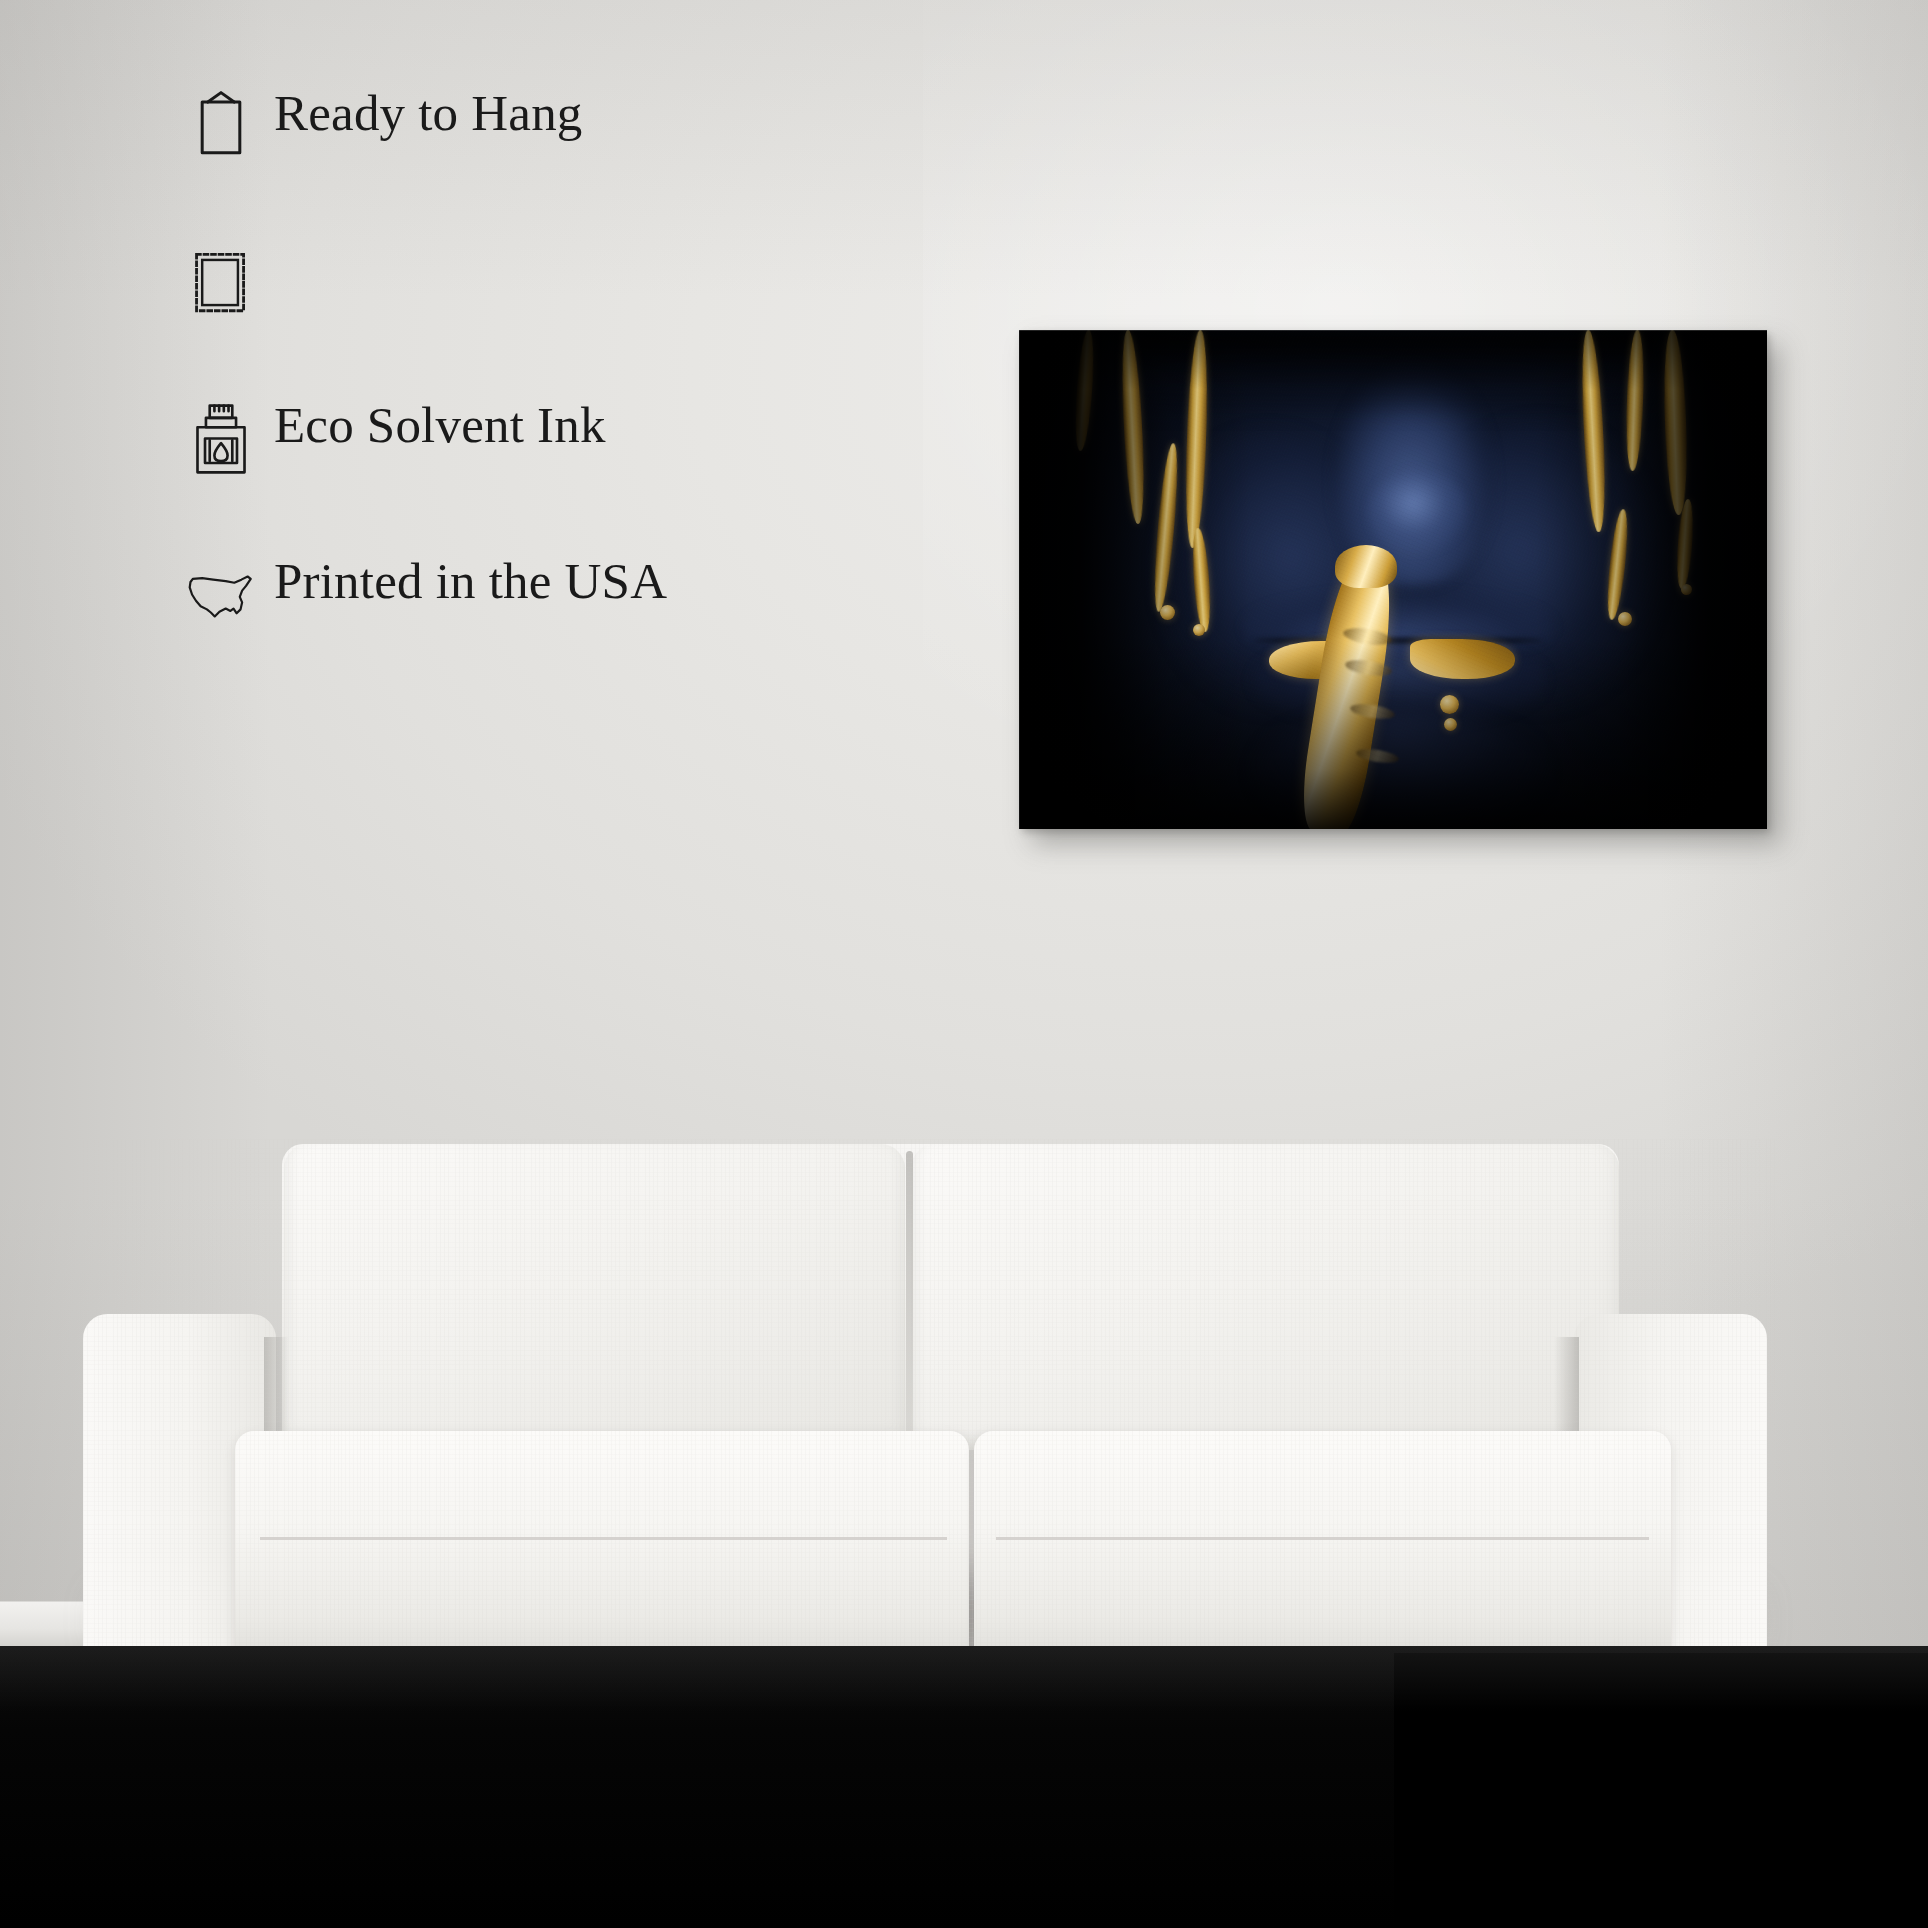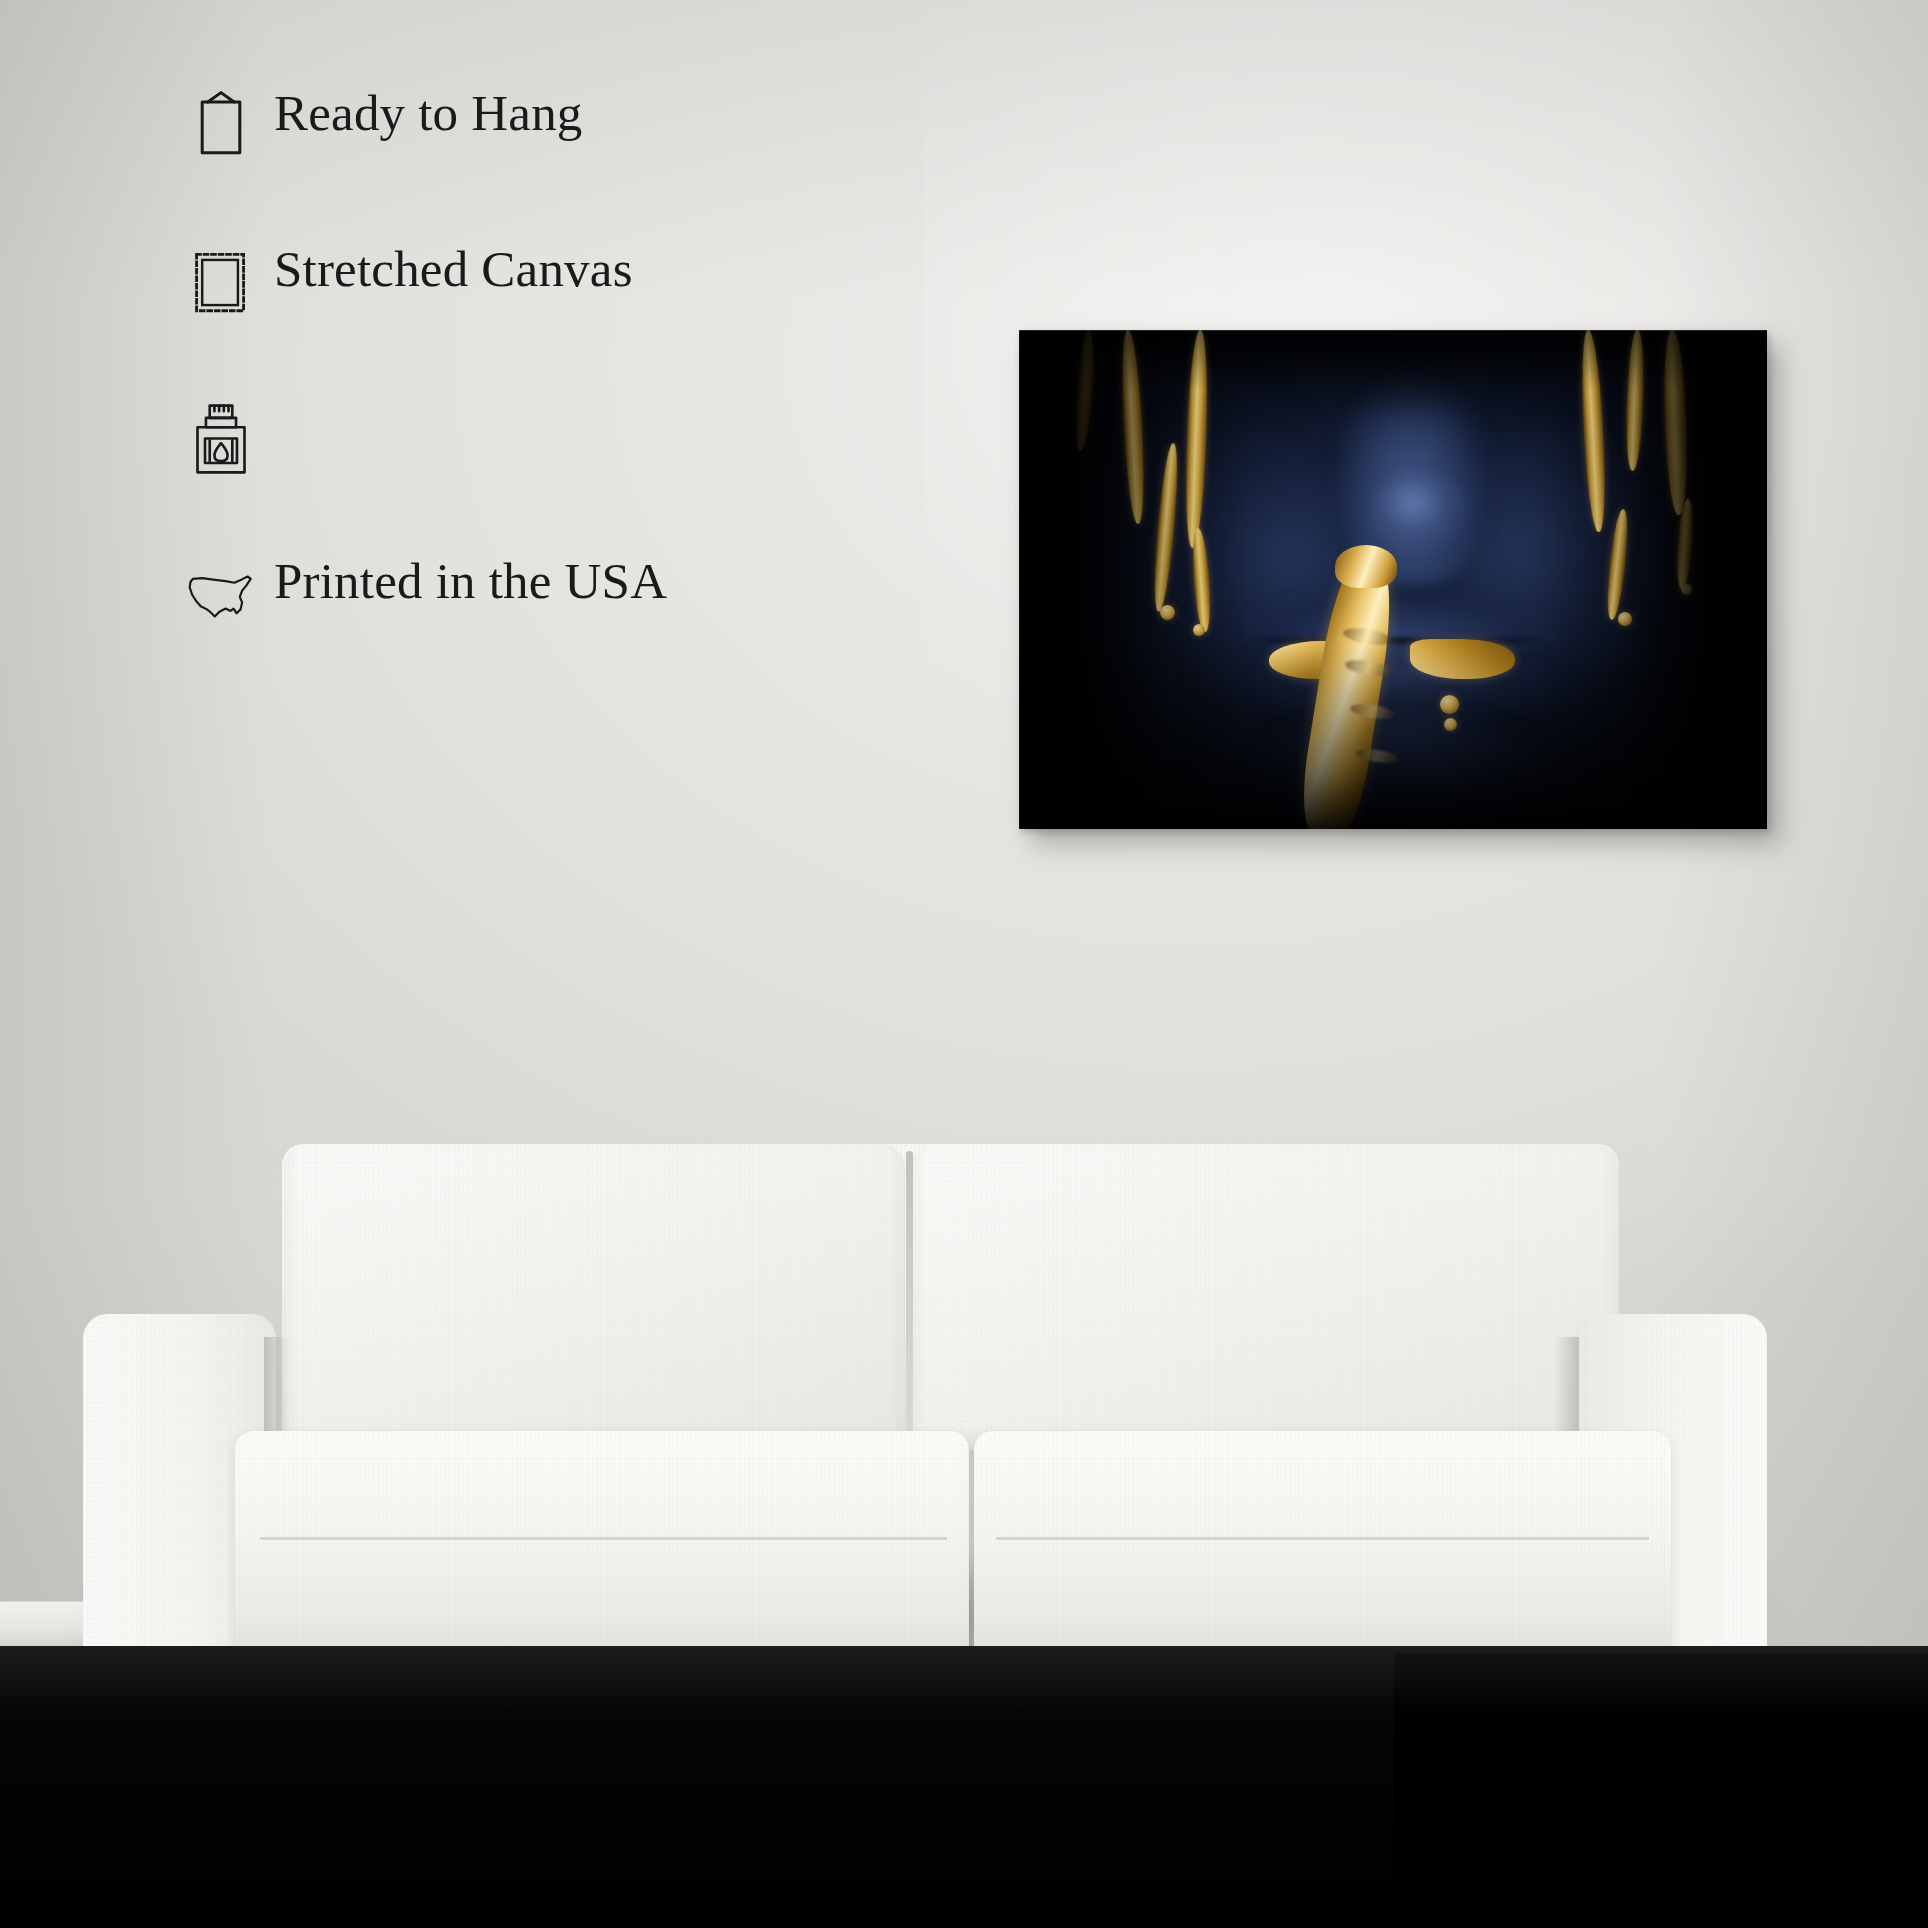--- a/index.html
+++ b/index.html
@@ -424,41 +424,41 @@
     </div>
 
 
     <div class="feature-row">
       <div class="feature-icon ico">
         <svg width="72" height="79" viewBox="0 0 76 84" fill="none" stroke="#1A1A1A" stroke-linecap="square" stroke-linejoin="miter">
           <rect x="12" y="12" width="50" height="60" stroke-width="3" stroke-dasharray="4 4"></rect>
           <rect x="18" y="18" width="38" height="48" stroke-width="2.6"></rect>
         </svg>
       </div>
-      <div class="feature-label">Stretched Canvas</div>
     </div>
 
     <div class="feature-row">
       <div class="feature-icon ico">
         <svg width="72" height="79" viewBox="0 0 76 84" fill="none" stroke="#1A1A1A" stroke-width="2.8" stroke-linecap="round" stroke-linejoin="round">
 
           <rect x="26" y="7" width="24" height="13"></rect>
           <path d="M31 7 L31 13 M36 7 L36 13 M41 7 L41 13 M46 7 L46 13"></path>
 
           <rect x="22" y="20" width="32" height="10"></rect>
 
           <rect x="13" y="30" width="50" height="48"></rect>
 
           <rect x="21" y="42" width="34" height="26"></rect>
 
           <path d="M26 44 L26 66 M50 44 L50 66"></path>
 
           <path d="M38 47 C33 53 31 57 31 60 C31 64 34 66 38 66 C42 66 45 64 45 60 C45 57 43 53 38 47 Z"></path>
         </svg>
       </div>
+      <div class="feature-label">Eco Solvent Ink</div>
     </div>
 
     <div class="feature-row">
       <div class="feature-icon ico">
         <svg width="87" height="79" viewBox="0 0 92 84" fill="none" stroke="#1A1A1A" stroke-width="2.8" stroke-linecap="round" stroke-linejoin="round">
           <path d="M7 26 L10 22 L22 21 L36 23 L52 25 L63 27 L72 23 L80 19 L84 22
                    L78 31 L73 37 L70 45 L73 52 L71 61 L66 66 L62 60 L58 63 L52 60
                    L44 64 L38 70 L33 65 L28 61 L20 57 L14 50 L9 42 L6 33 Z"></path>
         </svg>
       </div>

